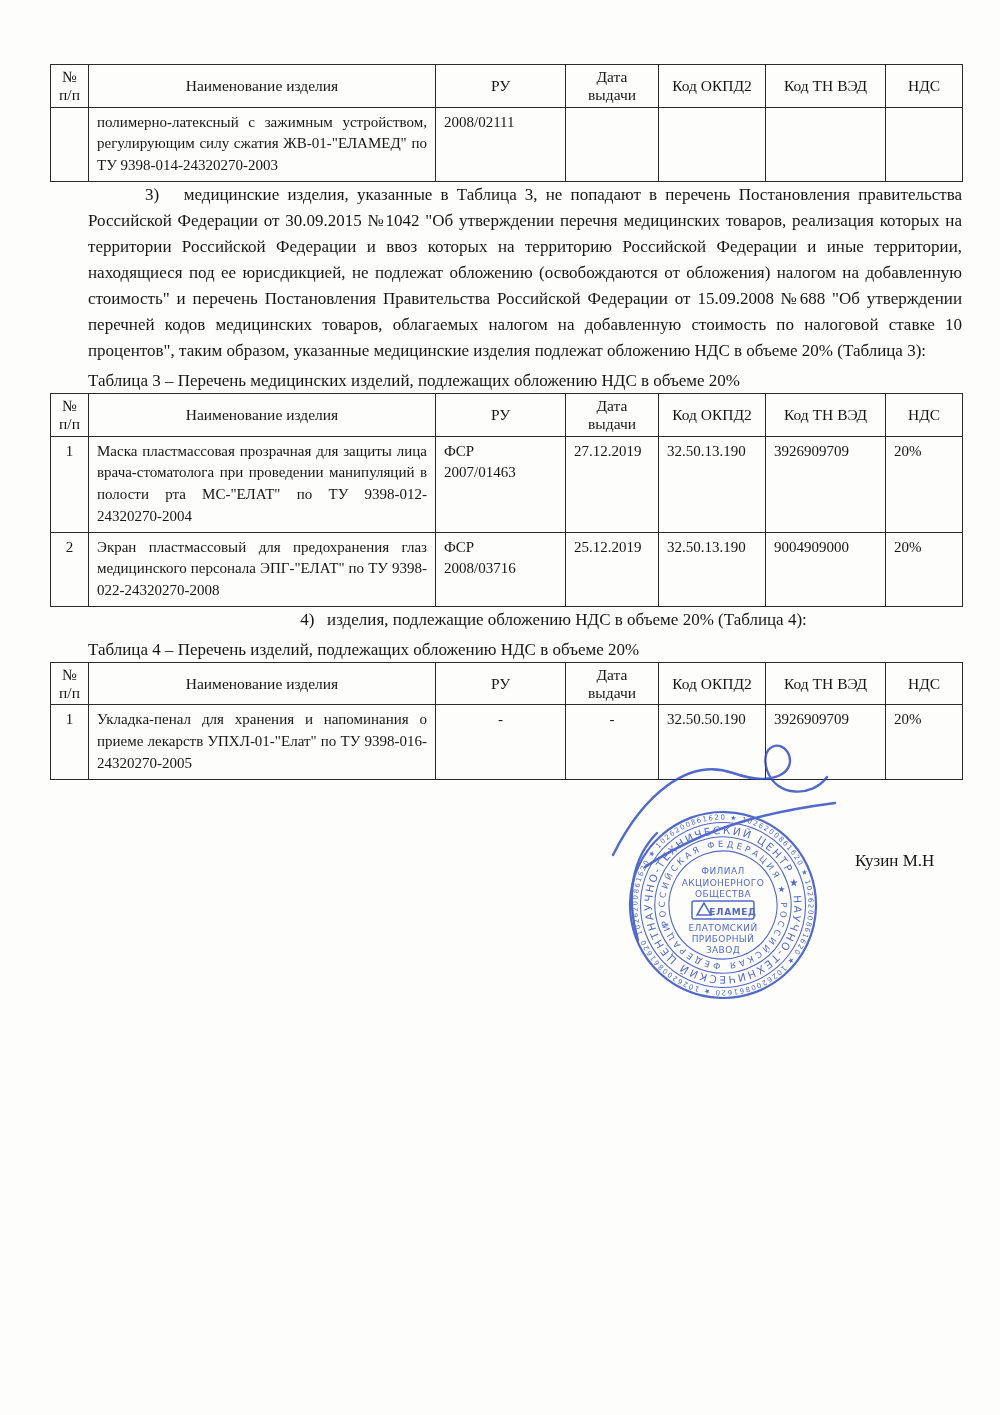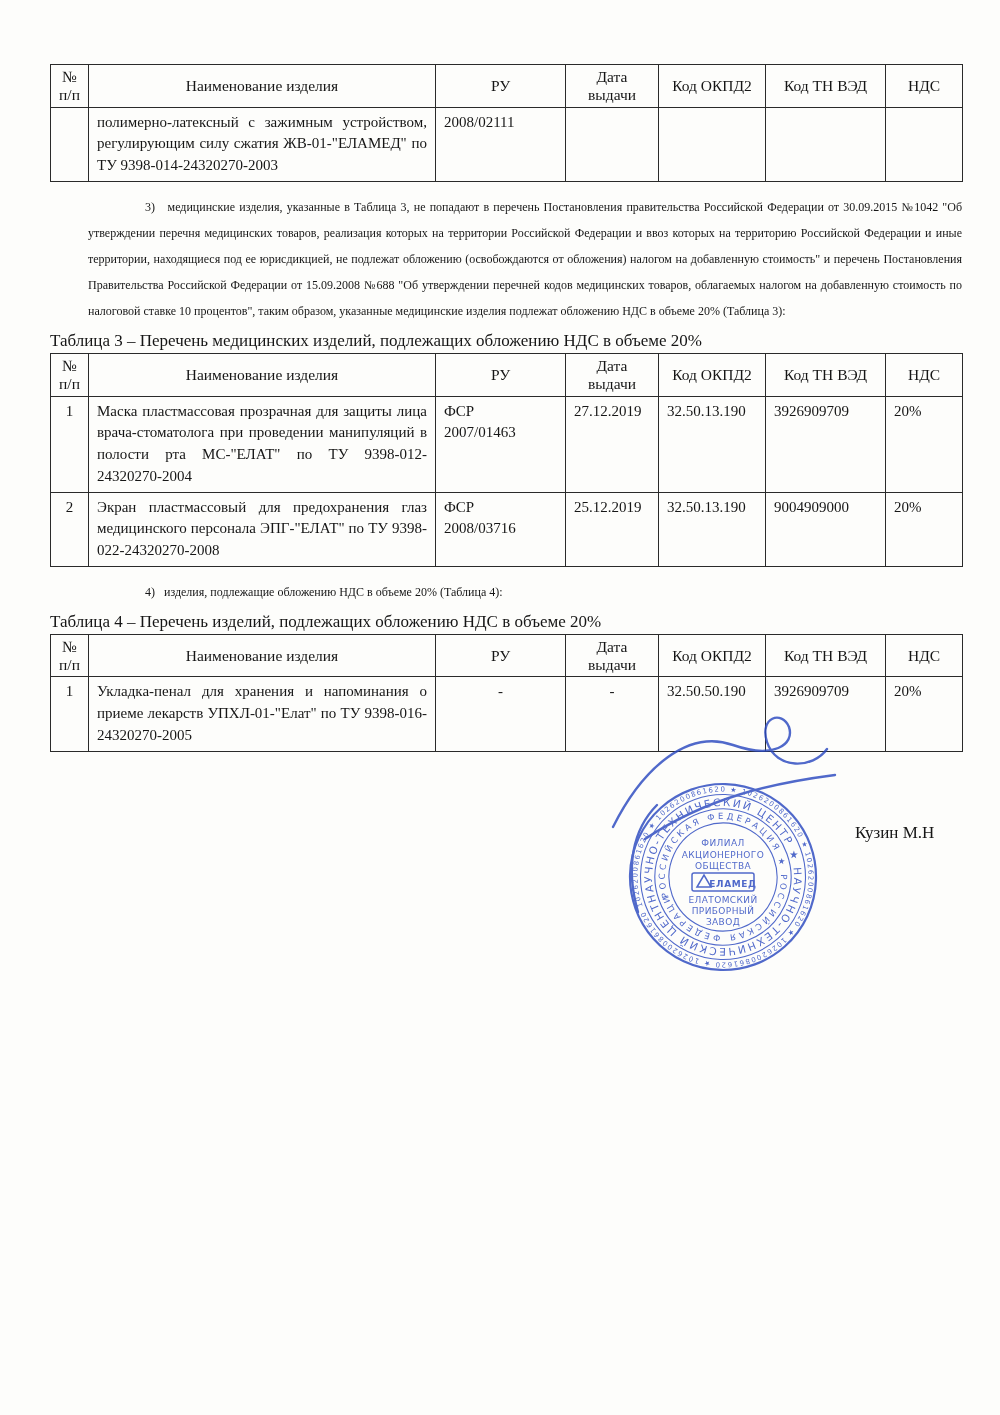--- a/index.html
+++ b/index.html
@@ -17,25 +17,25 @@
     padding:3px 2px; line-height:1.15; white-space:pre-line; font-size:15.5px;
   }
   .doc td { padding:4px 8px; line-height:1.45; }
   td.c { text-align:center; }
   td.just { text-align:justify; }
   td.pre { white-space:pre-line; }
   col.w-num{width:38px} col.w-name{width:347px} col.w-ru{width:130px}
   col.w-date{width:93px} col.w-okpd{width:107px} col.w-tnved{width:120px} col.w-nds{width:77px}
 
   .para {
-    font-size:12px; line-height:26px; text-align:justify; text-indent:57px;
-    margin-left:38px; margin-top:12px;
+    font-size:17px; line-height:26px; text-align:justify; text-indent:57px;
+    margin-left:38px; 
   }
-  .para.single { text-align:left; }
-  .caption { font-size:17px; margin-top:7px; margin-bottom:2px; }
+  .para.single { text-align:center; }
+  .caption { font-size:17px; margin-left:38px; margin-top:7px; margin-bottom:2px; }
 
   .signature-area { position:relative; margin-top:45px; height:480px; }
   .sig-title { margin-left:95px; font-size:17px; line-height:26px; }
   .sig-name { position:absolute; left:805px; top:26px; font-size:17px;text-align:right; }
 
   .stamp-wrap { position:absolute; left:533px; top:-100px; width:300px; height:320px; }
   .stamp-wrap svg { display:block; }
   .ink { opacity:0.82; }
   .ring { fill:none; stroke:#2b49c0; stroke-width:1.1; }
   .ring.thick { stroke-width:2.2; }

